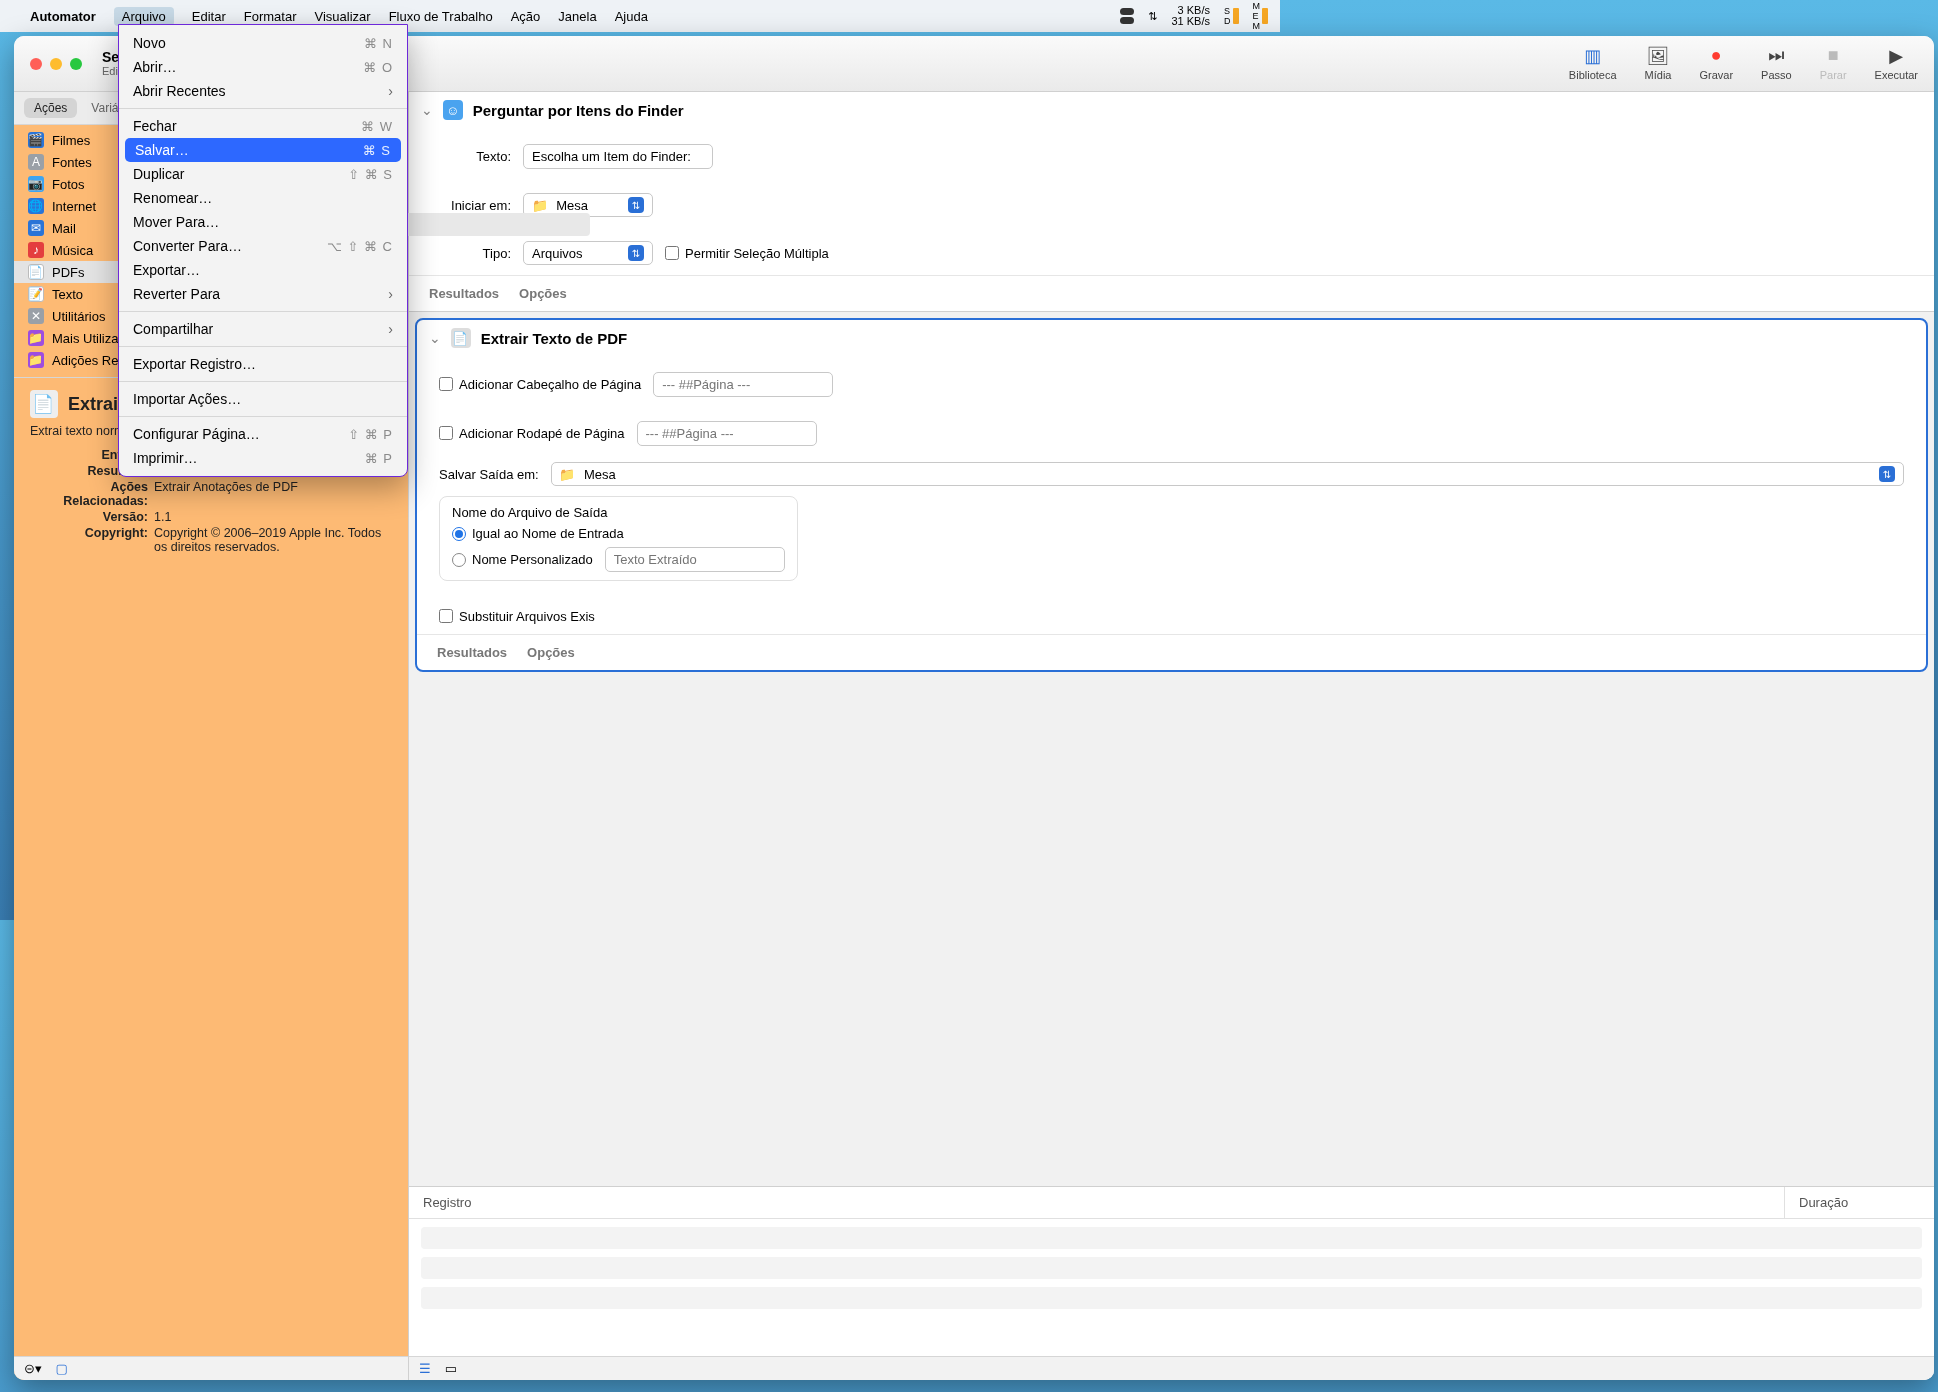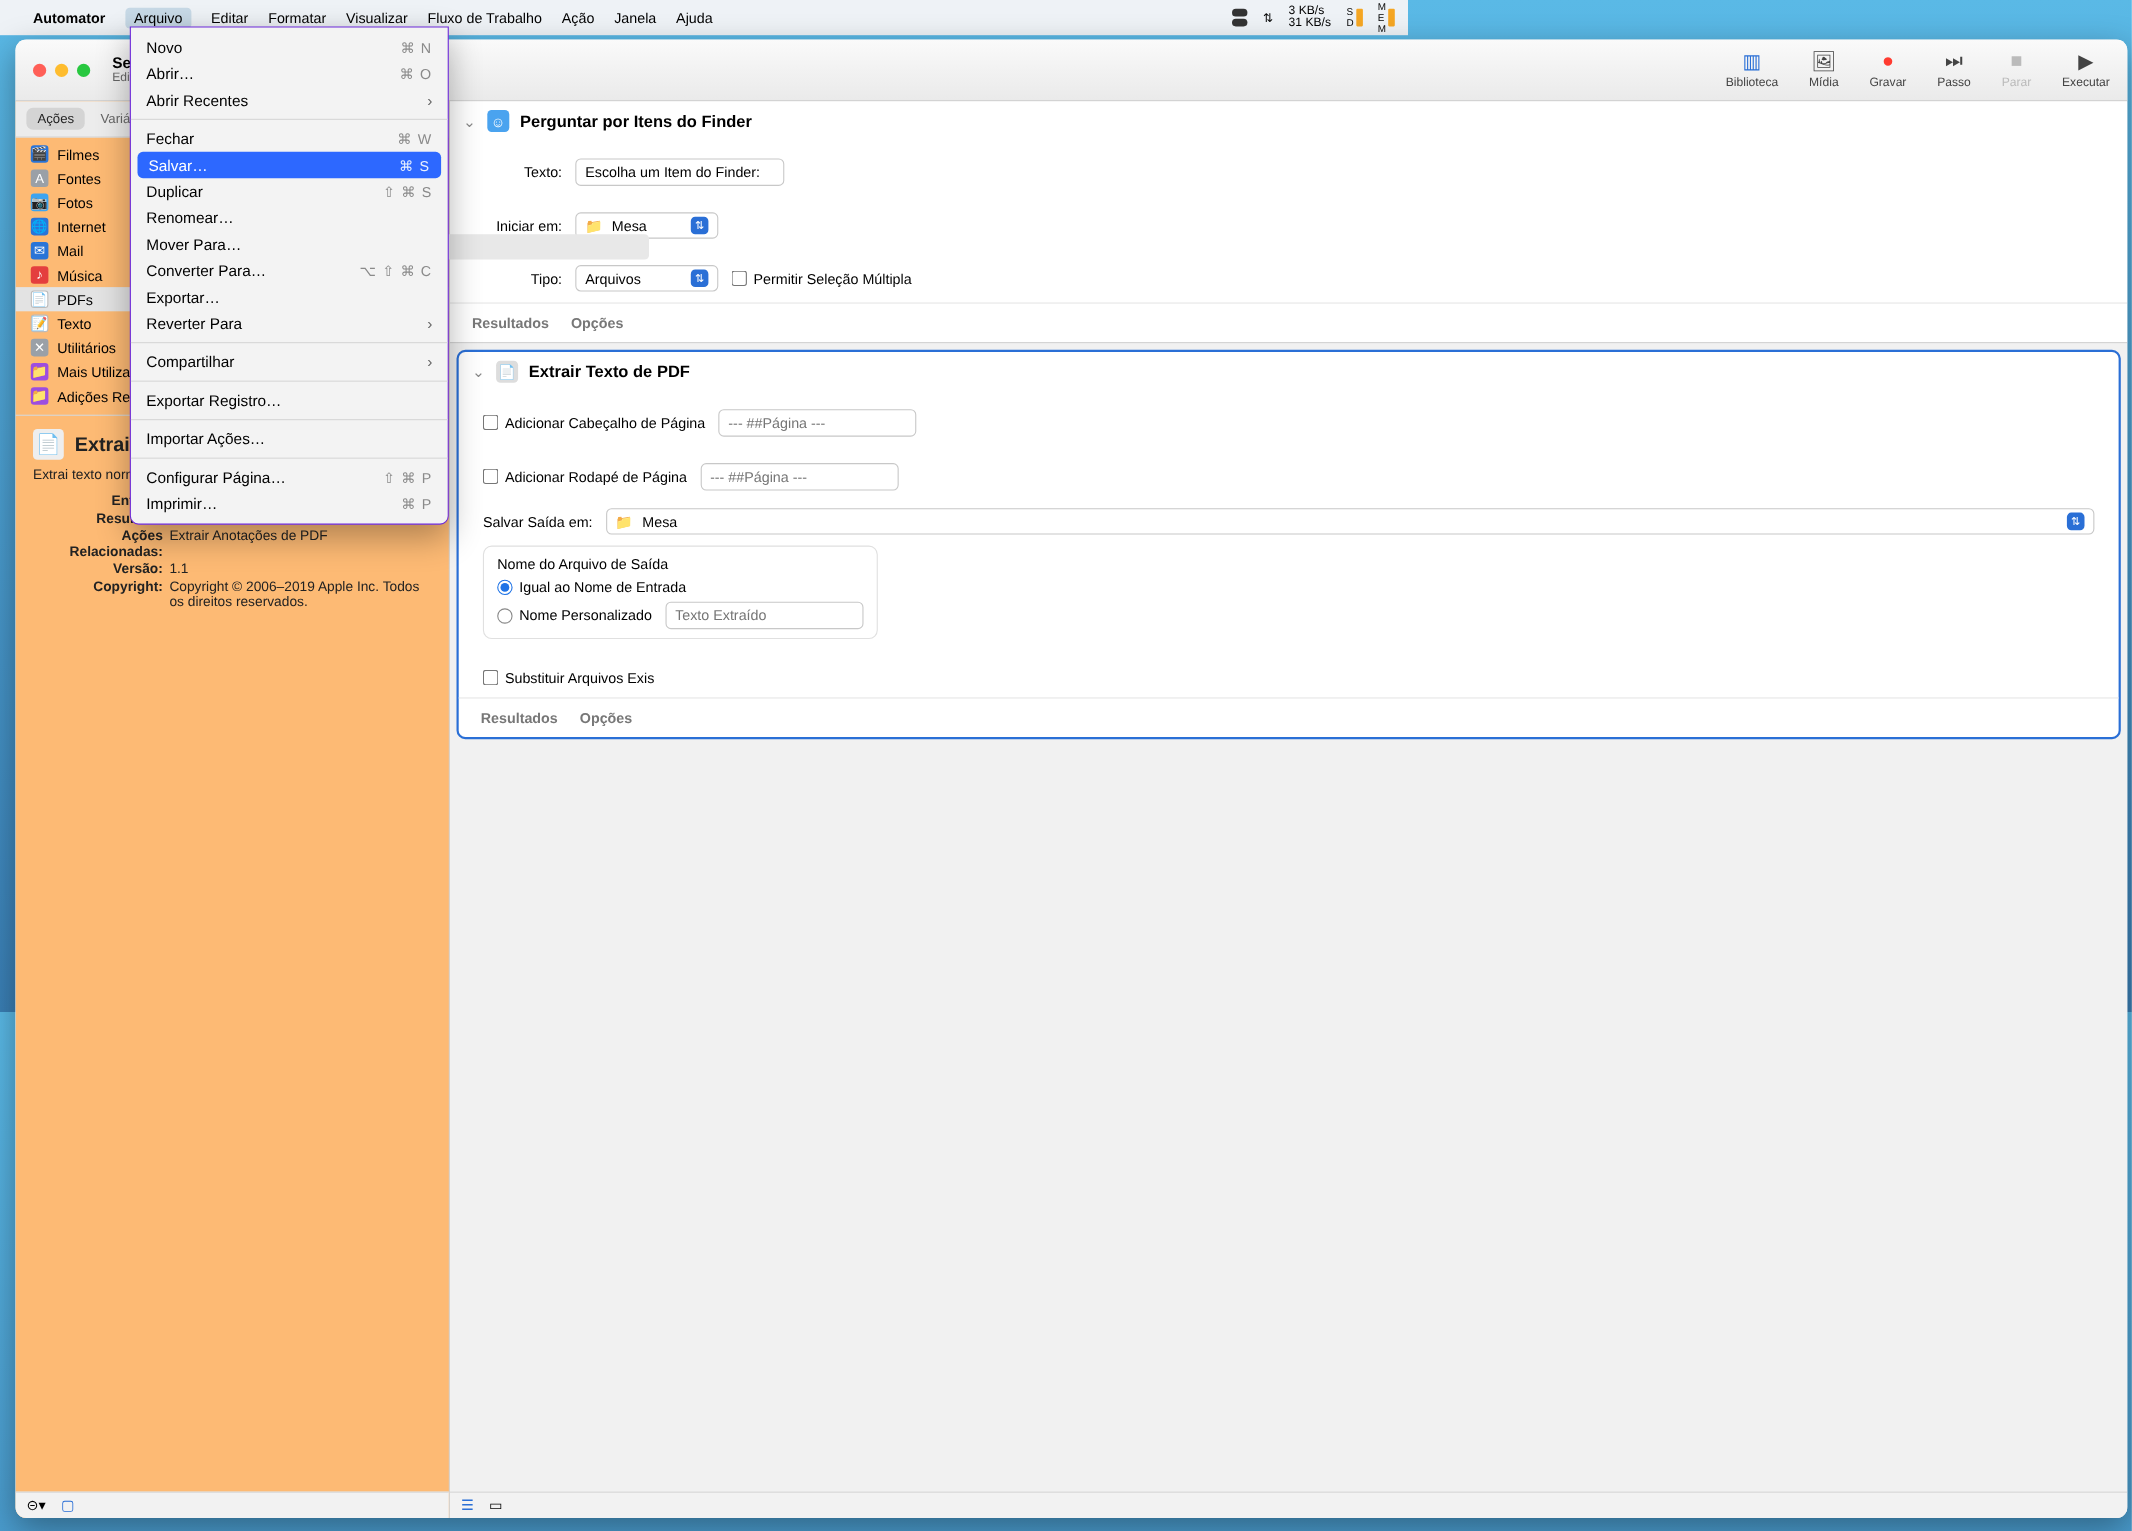--- a/index.html
+++ b/index.html
@@ -5,21 +5,21 @@
 * { box-sizing: border-box; margin: 0; padding: 0; }
 body { font-family: -apple-system, "Helvetica Neue", Arial, sans-serif; font-size: 13px; background: linear-gradient(180deg,#5ab9e6,#3a7fb5); width: 1280px; height: 920px; overflow: hidden; color: #000; }
 
 
 .menubar { height: 24px; background: rgba(245,245,247,0.96); display: flex; align-items: center; padding: 16px 12px; gap: 18px; font-size: 13px; }
 .menubar .apple { font-size: 15px; }
 .menubar .app { font-weight: 700; }
 .menubar .active { background: #c7d9e6; border-radius: 4px; padding: 2px 8px; }
 .menubar .mitem { cursor: default; }
 .menubar-right { margin-left: auto; display: flex; align-items: center; gap: 14px; font-size: 11px; }
-.menubar-right .stats { line-height: 1; text-align: left; }
+.menubar-right .stats { line-height: 1; text-align: right; }
 .menubar-right .pill { width: 14px; height: 7px; border-radius: 4px; display: inline-block; }
 .menubar-right .stack { display: flex; flex-direction: column; gap: 2px; }
 
 
 .window { position: absolute; top: 36px; left: 14px; right: 4px; bottom: 12px; background: #f6f6f6; border-radius: 10px; box-shadow: 0 10px 30px rgba(0,0,0,.35); display: flex; flex-direction: column; overflow: hidden; }
 .titlebar { height: 56px; background: linear-gradient(#fafafa,#eaeaea); display: flex; align-items: center; padding: 0 16px; gap: 20px; border-bottom: 1px solid #d0d0d0; }
 .traffic { display: flex; gap: 8px; }
 .dot { width: 12px; height: 12px; border-radius: 50%; }
 .red{background:#ff5f57;} .yellow{background:#febc2e;} .green{background:#28c840;}
 .title-block { display:flex; flex-direction:column; line-height:1.1; }
@@ -340,20 +340,31 @@
                 </label>
             </div>
           </div>
           <div class="afoot">
             <span>Resultados</span>
             <span>Opções</span>
           </div>
         </div>
       </div>
 
+      <div class="log">
+        <div class="lh">
+          <div class="c1">Registro</div>
+          <div class="c2">Duração</div>
+        </div>
+        <div class="rows">
+          <div></div>
+          <div></div>
+          <div></div>
+        </div>
+      </div>
       <div class="bottombar-right">
         <span style="color:#2a6fd6">☰</span>
         <span>▭</span>
       </div>
     </div>
   </div>
 </div>
 
 <div class="peek-actions">
   <div class="pr">ocumentos PDF</div>

